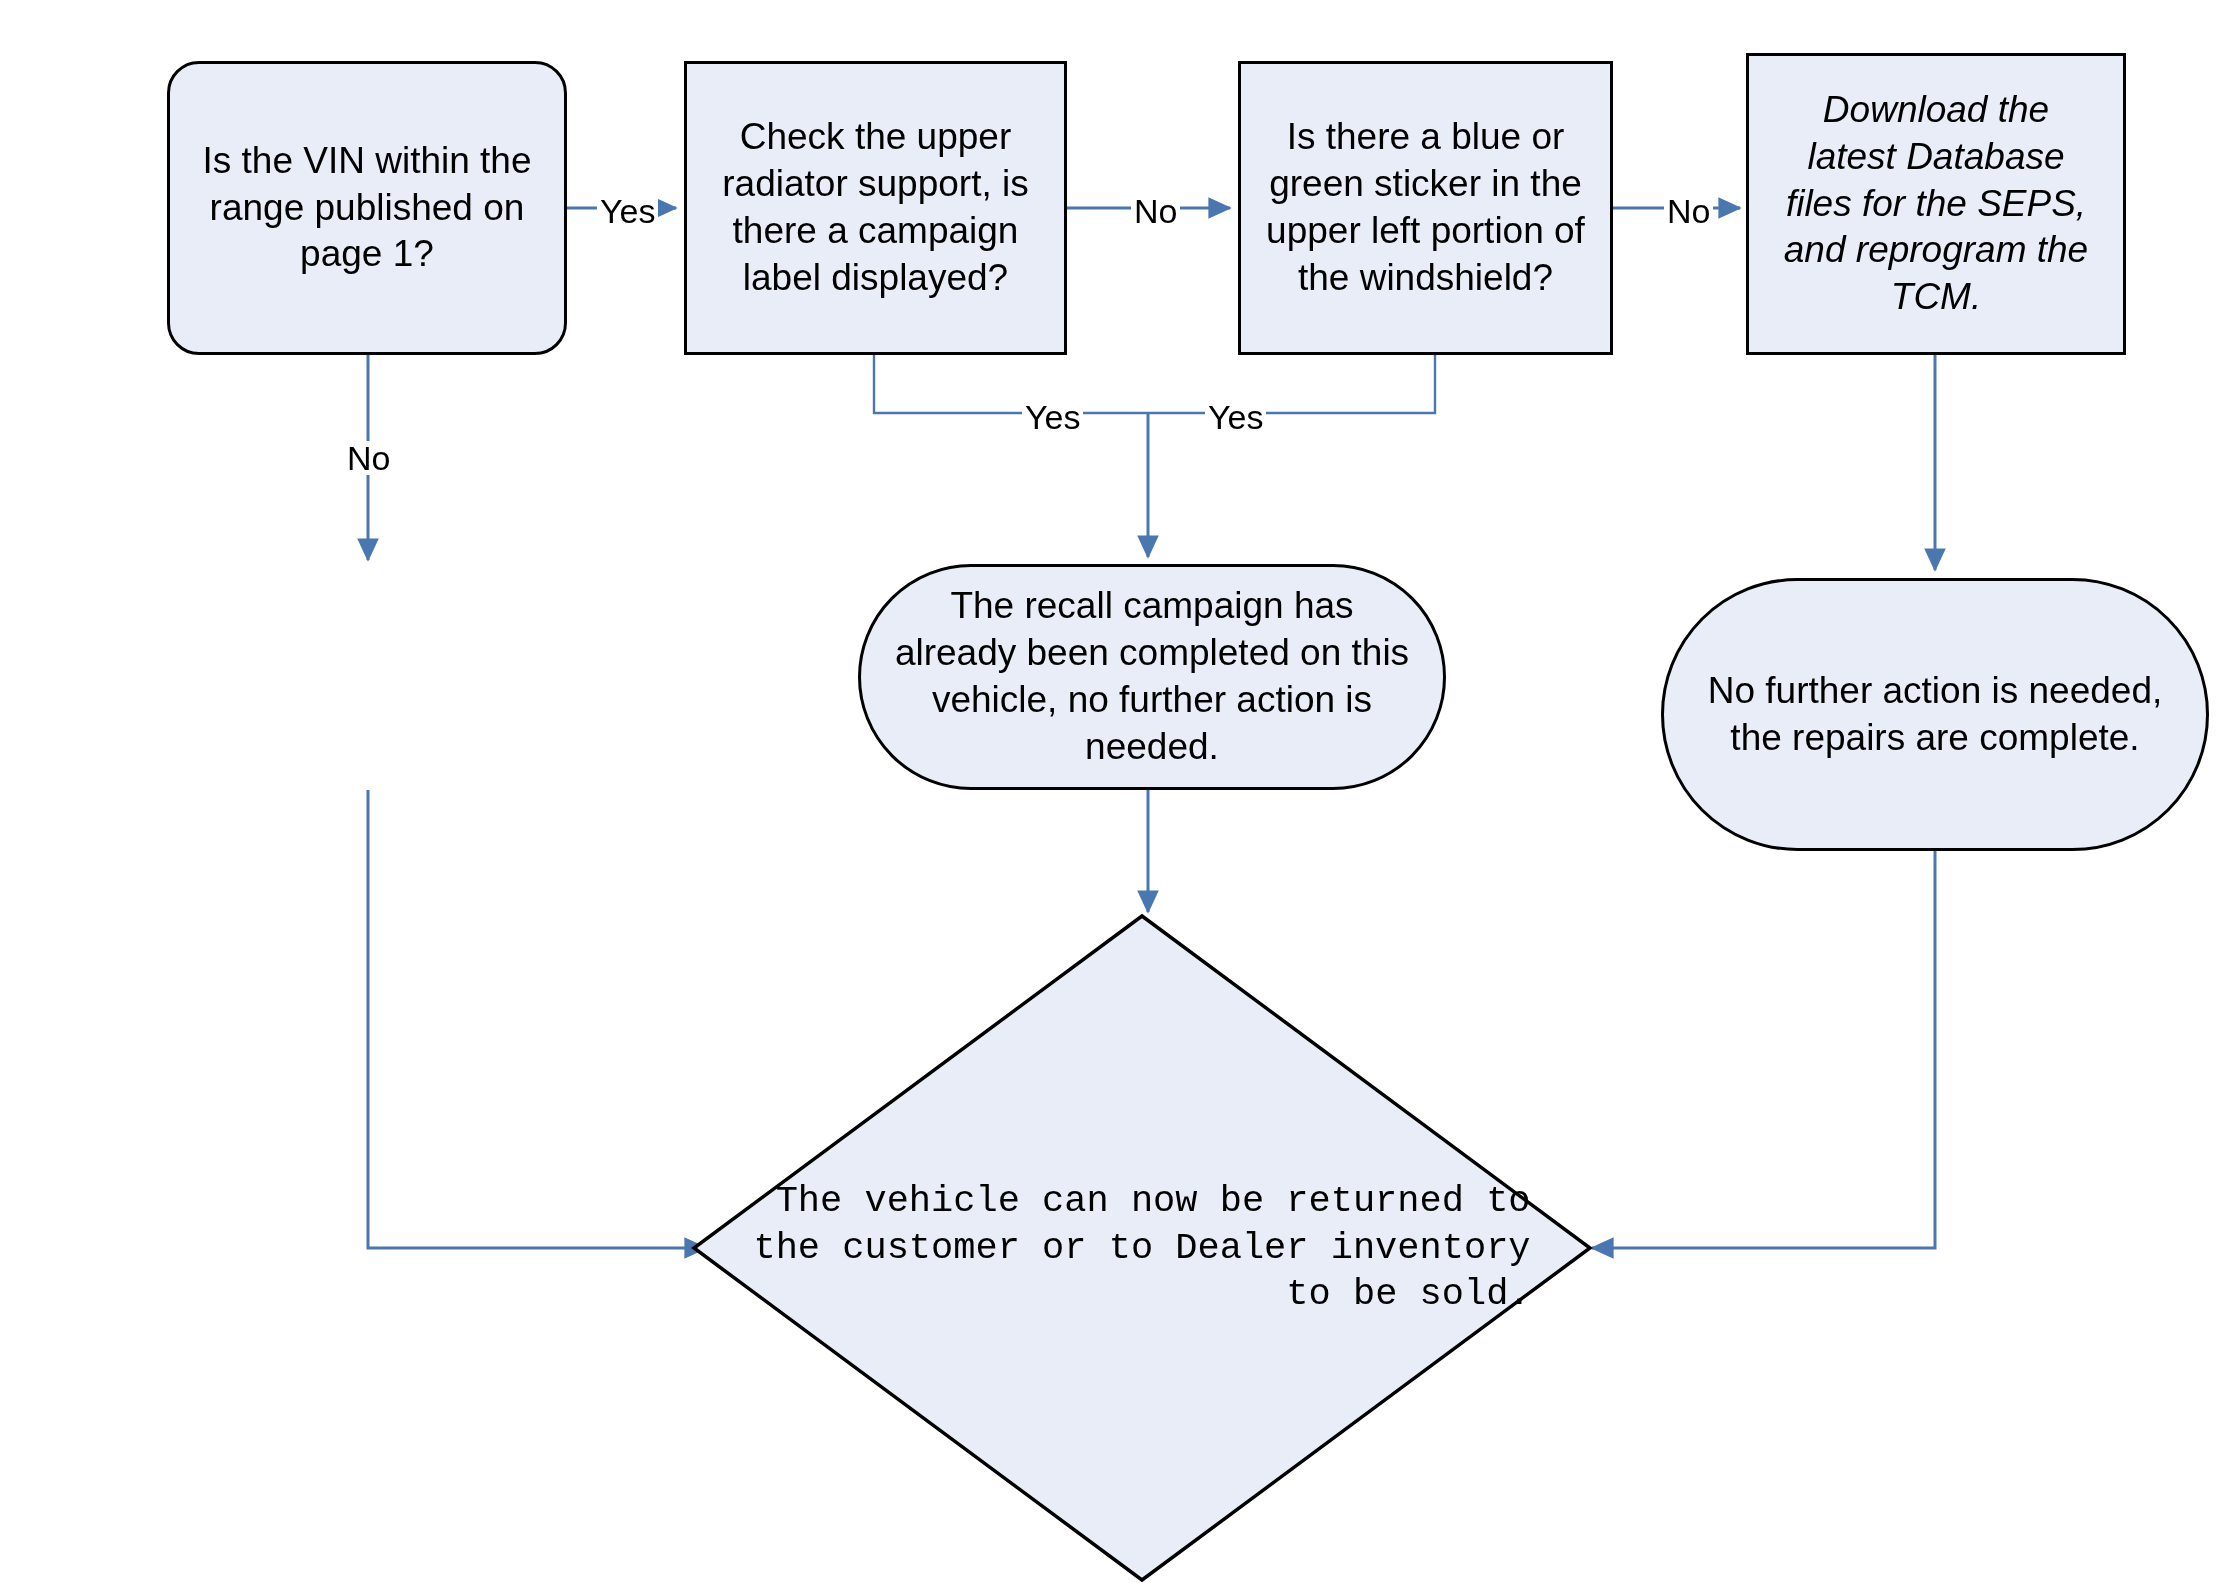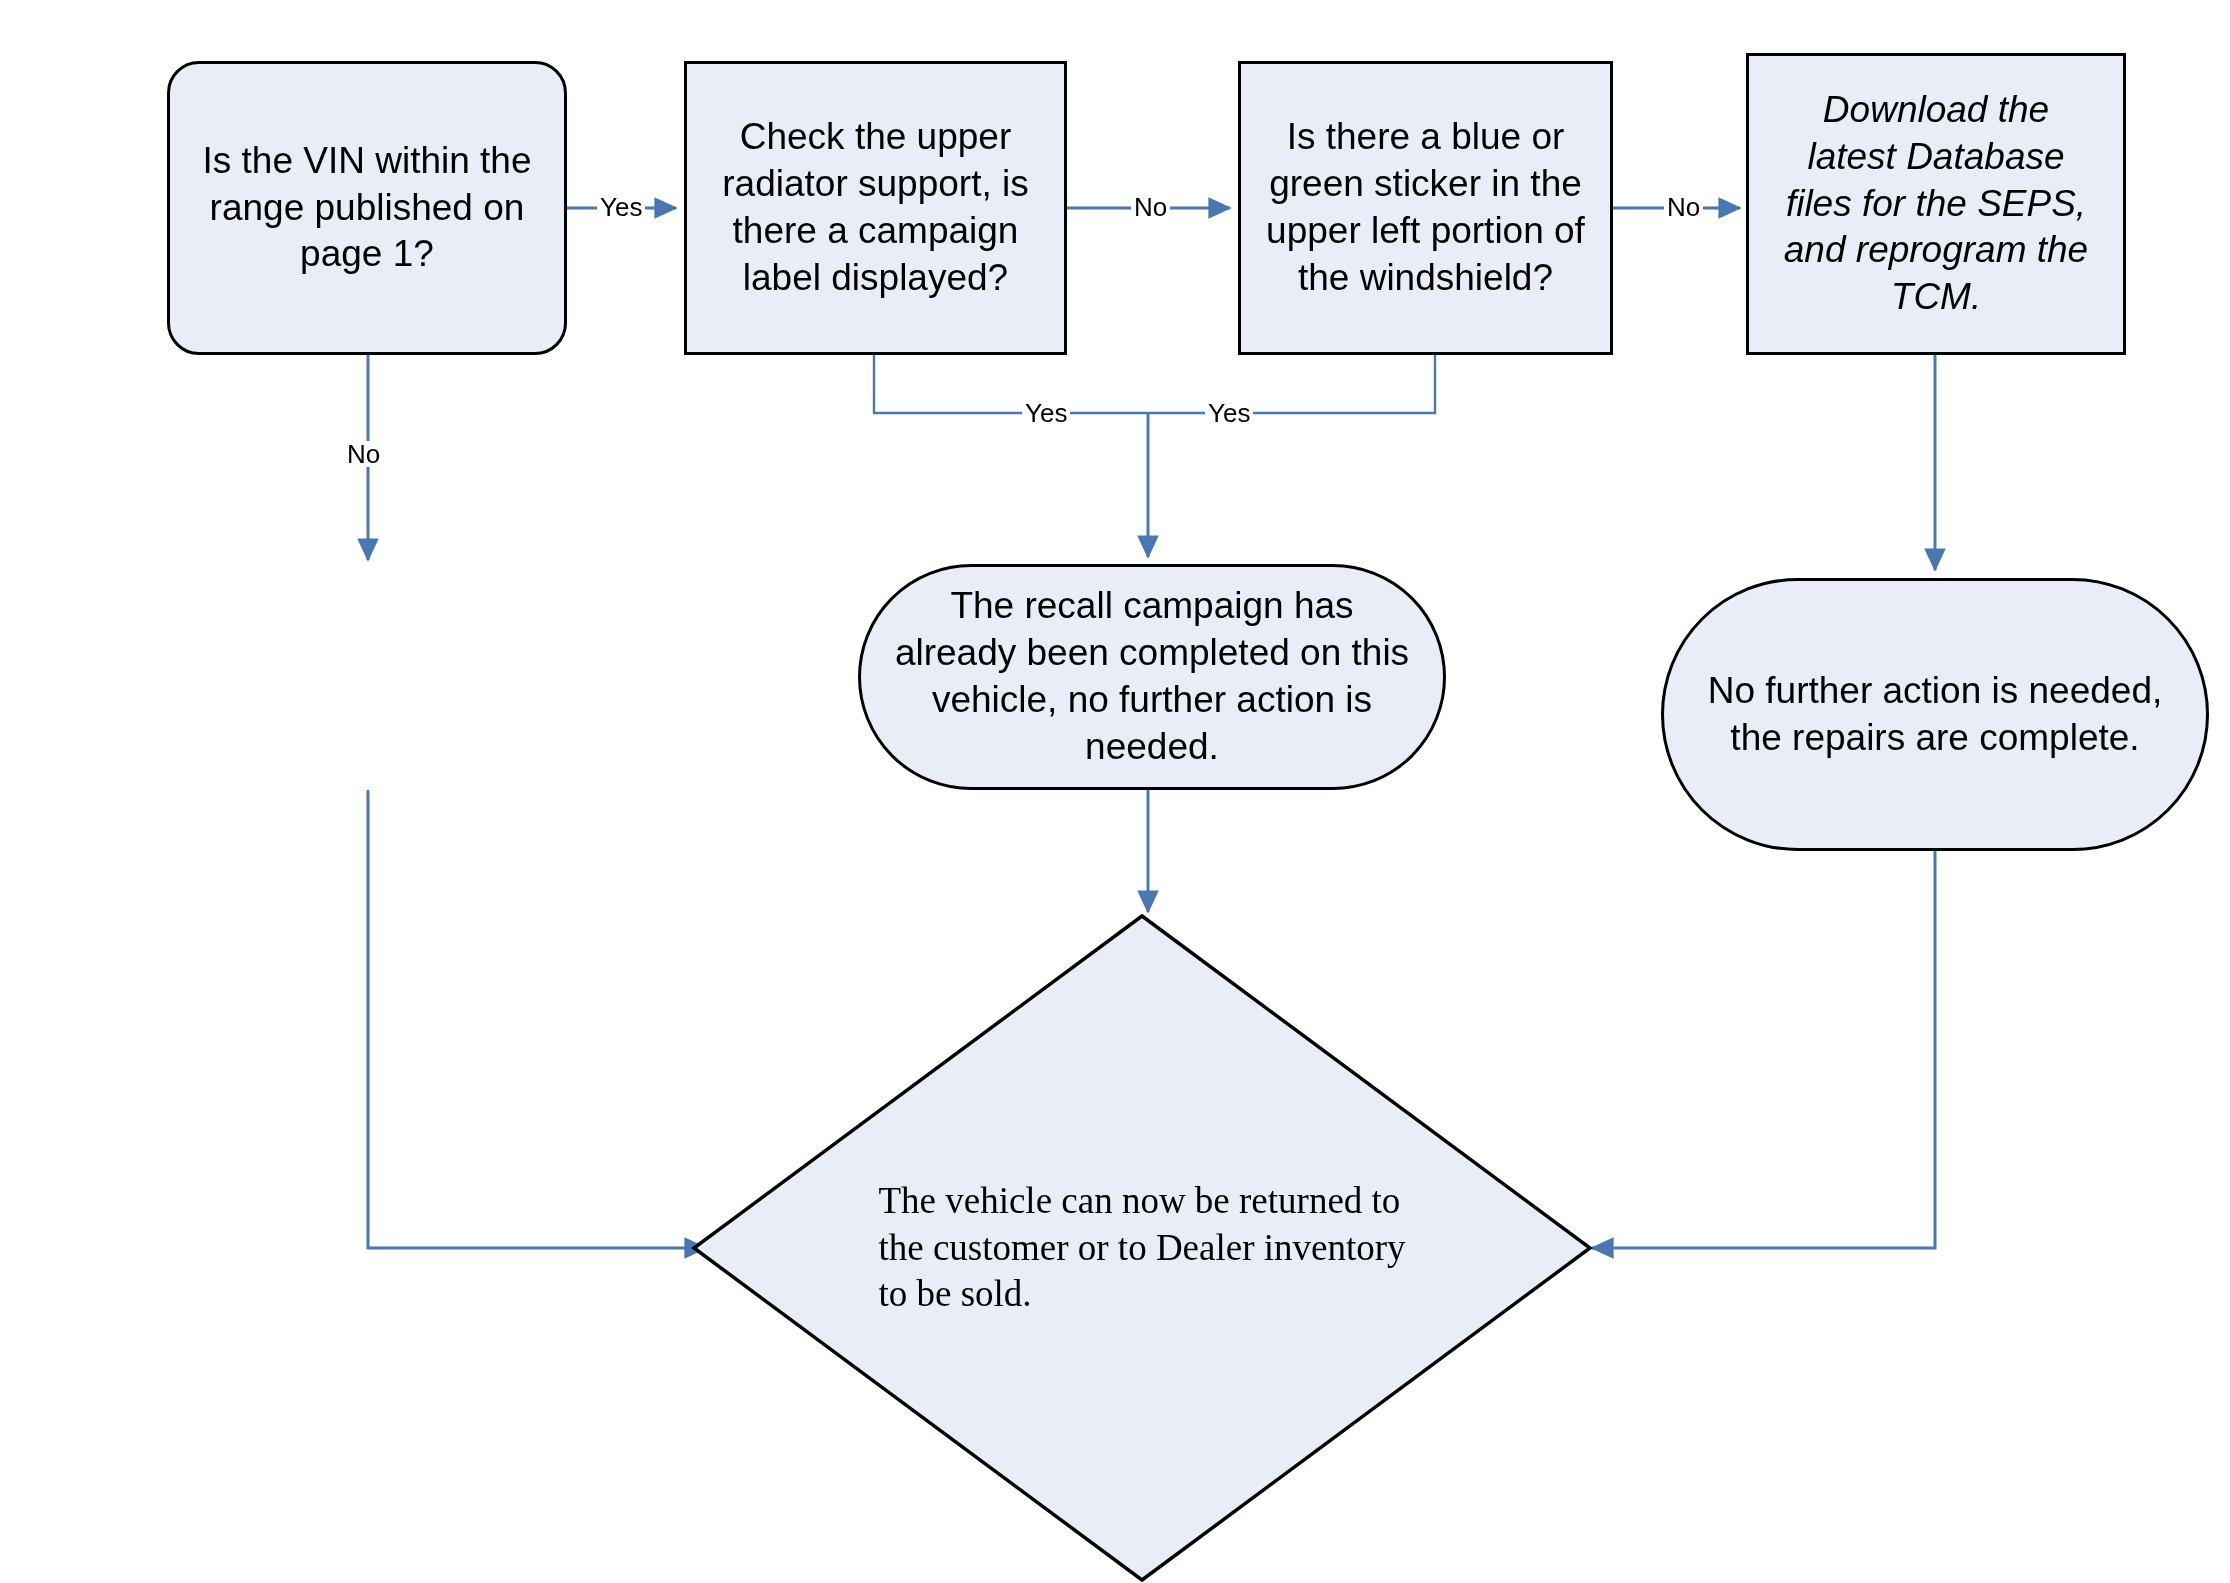--- a/index.html
+++ b/index.html
@@ -58,32 +58,32 @@
   }
   .diamond-label {
     position: absolute;
     left: 0;
     top: 0;
     width: 100%;
     height: 100%;
     display: flex;
     align-items: center;
     justify-content: center;
-    text-align: left;
-    font-family: Liberation Serif, serif;
+    text-align: right;
+    font-family: Liberation Mono, monospace;
     font-size: 37px;
     line-height: 1.27;
     color: #000;
     white-space: pre-line;
     pointer-events: none;
   }
   .edge-label {
     position: absolute;
     font-family: "Liberation Sans", sans-serif;
-    font-size: 26px;
+    font-size: 34px;
     color: #000000;
     background: #ffffff;
     padding: 0 3px;
     line-height: 1;
     white-space: nowrap;
   }
 </style>
 </head>
 <body>
 

